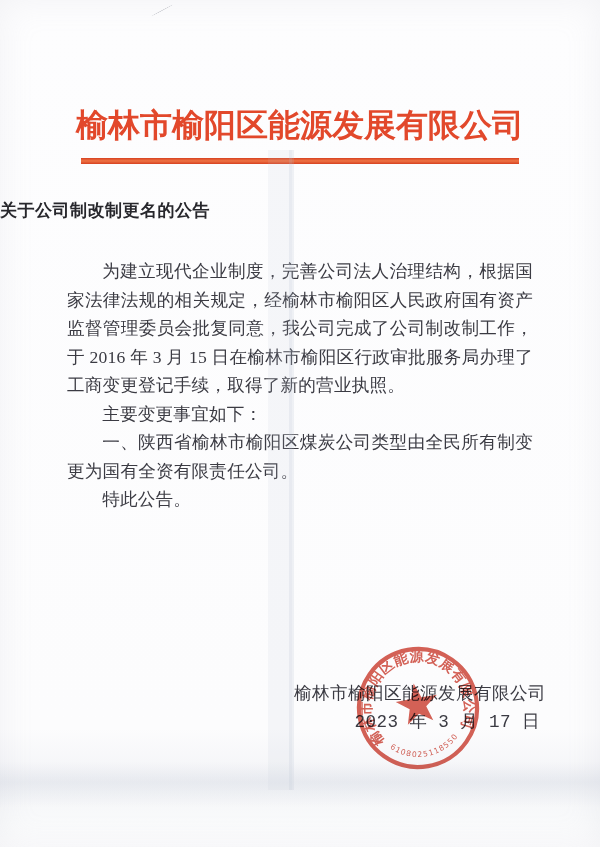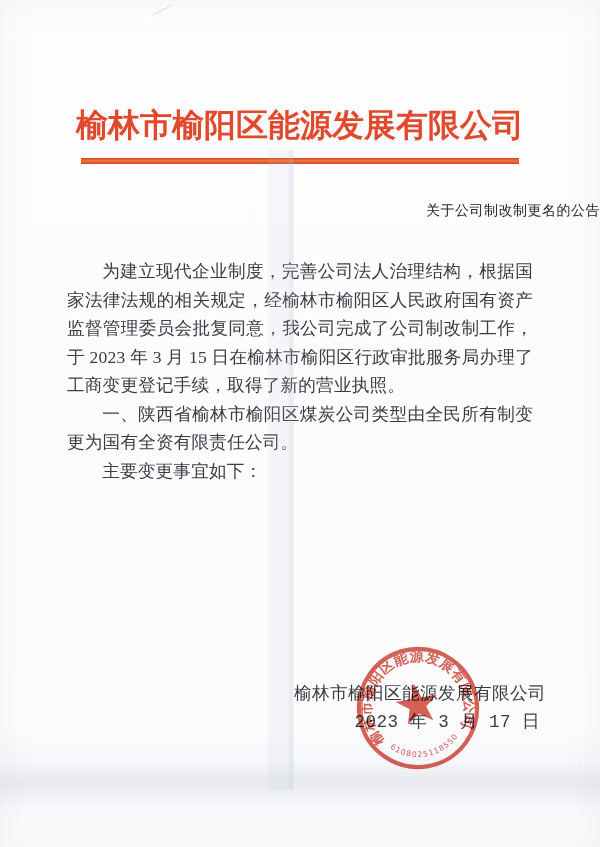--- a/index.html
+++ b/index.html
@@ -54,24 +54,24 @@
   .red-line {
     width: 438px;
     height: 6px;
     margin: 16px auto 0 auto;
     background: linear-gradient(180deg, #d64120 0%, #d64120 28%, #f5understood 50%, #d64120 72%, #d64120 100%);
     background: linear-gradient(180deg, #d64120 0%, #ef7344 48%, #d64120 100%);
   }
   
   .doc-title {
     margin-top: 33px;
-    text-align: right;
-    font-size: 14px;
+    text-align: left;
+    font-size: 17px;
     line-height: 27px;
-    font-weight: normal;
+    font-weight: bold;
     color: #27272c;
     letter-spacing: 0.5px;
   }
   
   .doc-body {
     width: 466px;
     margin: 33px auto 0 auto;
     height: 460px;
     font-size: 17.6px;
     line-height: 28.5px;
@@ -138,23 +138,24 @@
   <div class="bottom-shade"></div>
 
   <header class="letterhead">
     <h1>榆林市榆阳区能源发展有限公司</h1>
     <div class="red-line"></div>
   </header>
 
   <h2 class="doc-title">关于公司制改制更名的公告</h2>
 
   <main class="doc-body">
-    <p>为建立现代企业制度，完善公司法人治理结构，根据国家法律法规的相关规定，经榆林市榆阳区人民政府国有资产监督管理委员会批复同意，我公司完成了公司制改制工作，于 2023 年 3 月 15 日在榆林市榆阳区行政审批服务局办理了工商变更登记手续，取得了新的营业执照。</p>
+    <p>为建立现代企业制度，完善公司法人治理结构，根据国家法律法规的相关规定，经榆林市榆阳区人民政府国有资产监督管理委员会批复同意，我公司完成了公司制改制工作，于 2016 年 3 月 15 日在榆林市榆阳区行政审批服务局办理了工商变更登记手续，取得了新的营业执照。</p>
+    <p>主要变更事宜如下：</p>
     <p>一、陕西省榆林市榆阳区煤炭公司类型由全民所有制变更为国有全资有限责任公司。</p>
-    <p>主要变更事宜如下：</p>
+    <p>特此公告。</p>
   </main>
 
   <div class="signature">
     <div class="sig-company">榆林市榆阳区能源发展有限公司</div>
     <div class="sig-date">2023 年 3 月 17 日</div>
   </div>
 
   <svg class="seal" viewBox="0 0 140 140" xmlns="http://www.w3.org/2000/svg" aria-hidden="true">
     <defs>
       <path id="sealTopArc" d="M 29.3,93.5 A 47,47 0 1 1 110.7,93.5" fill="none"></path>

